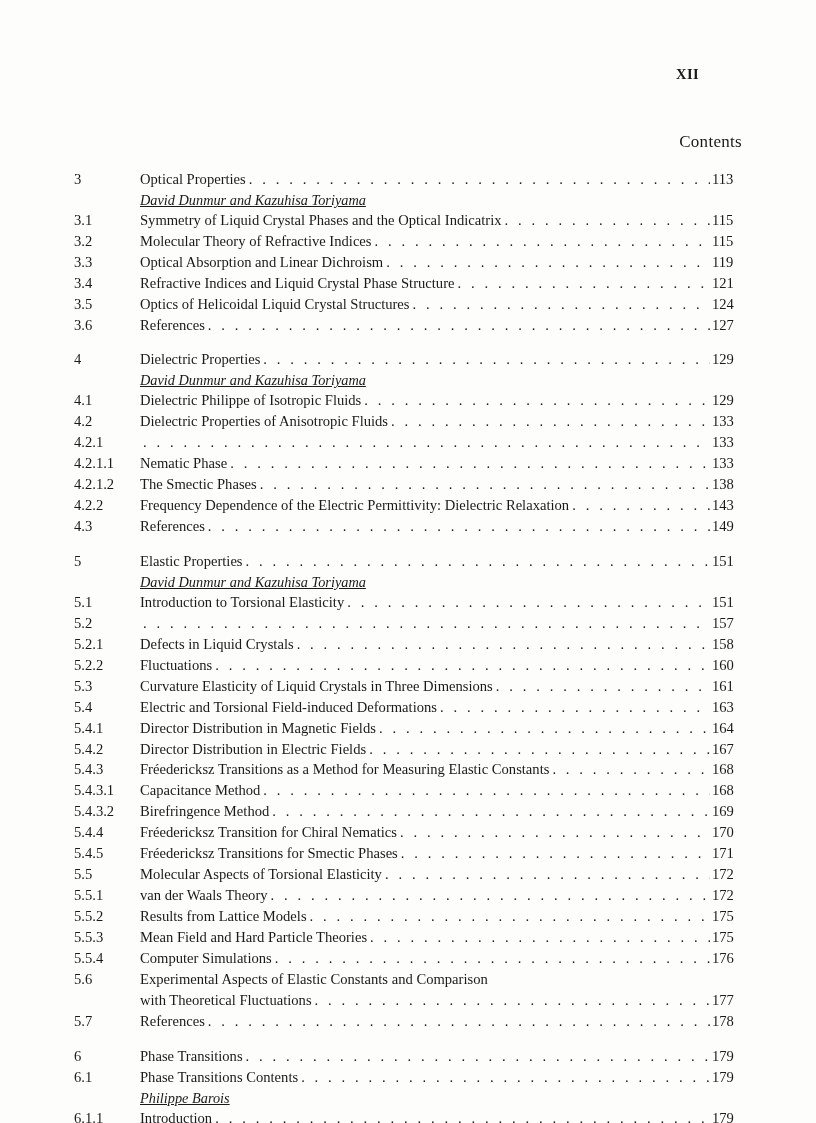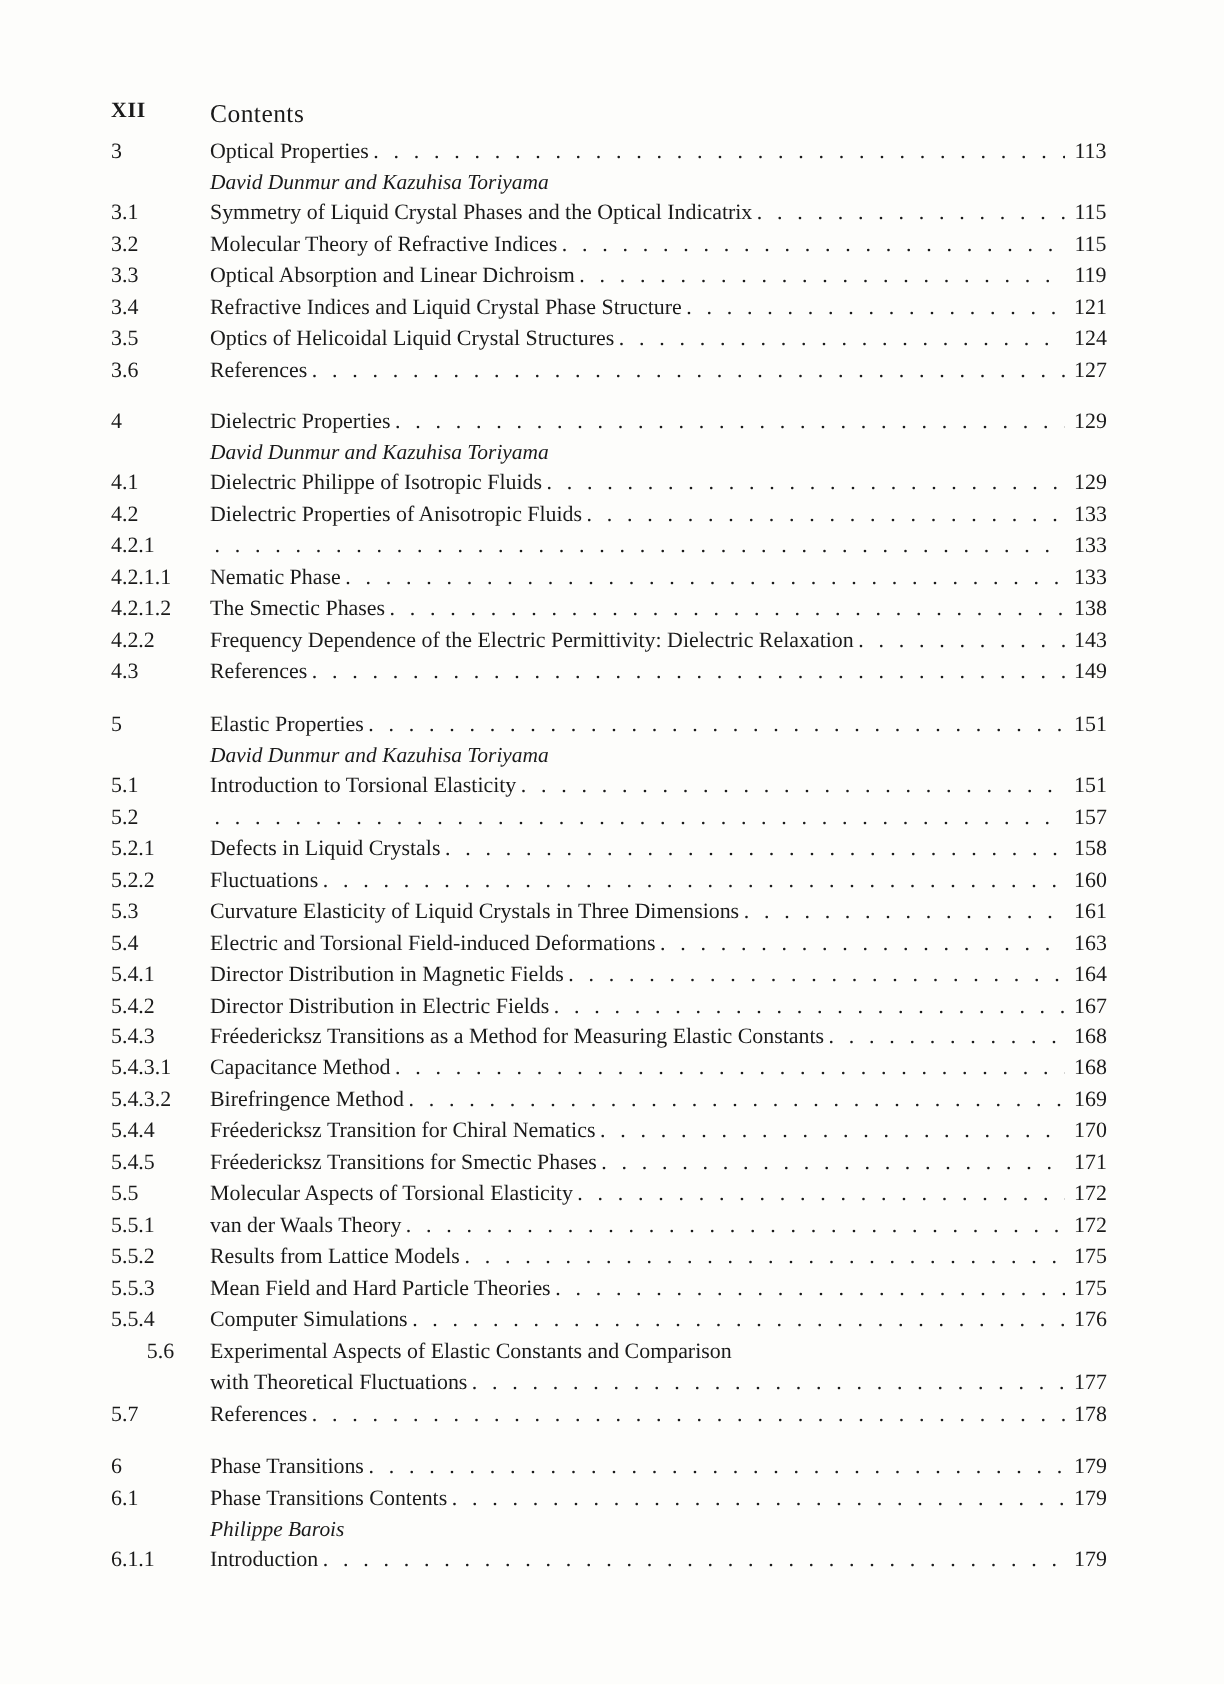--- a/index.html
+++ b/index.html
@@ -23,22 +23,23 @@
     background: #fdfdfb;
   }
   .content {
     position: absolute;
     left: 74px;
     top: 66px;
     width: 668px;
   }
   .running-head {
     display: flex;
-    align-items: flex-start;
-    margin-bottom: 6px;
+    align-items: flex-end;
+    margin-bottom: 18px;
+    flex-direction: column;
   }
   .folio {
     font-size: 14.5px;
     font-weight: 700;
     letter-spacing: 0.5px;
     width: 66px;
     flex: 0 0 66px;
   }
   .head-title {
     font-size: 17px;
@@ -76,47 +77,47 @@
     white-space: nowrap;
     font-size: 14.6px;
     letter-spacing: 3.1px;
     margin-left: 3px;
     margin-right: 2px;
     color: #1a1a1a;
   }
   .entry .pg {
     flex: 0 0 auto;
     width: 30px;
-    text-align: center;
+    text-align: left;
     white-space: nowrap;
   }
   .authors {
     display: flex;
     font-style: italic;
     font-size: 14.3px;
     line-height: 1.3;
     margin-bottom: 1.5px;
+    text-decoration: underline;
   }
   .authors .num {
     flex: 0 0 66px;
     width: 66px;
   }
   .chapter-head {
     margin-top: 15px;
   }
   .chapter-head.first {
     margin-top: 0;
   }
   .wrapline {
     display: flex;
     align-items: baseline;
     font-size: 14.6px;
     line-height: 1.335;
     margin-bottom: 1.5px;
-    text-align: center;
   }
   .wrapline .num {
     flex: 0 0 66px;
     width: 66px;
   }
 </style>
 </head>
 <body>
 
 <div class="page">

